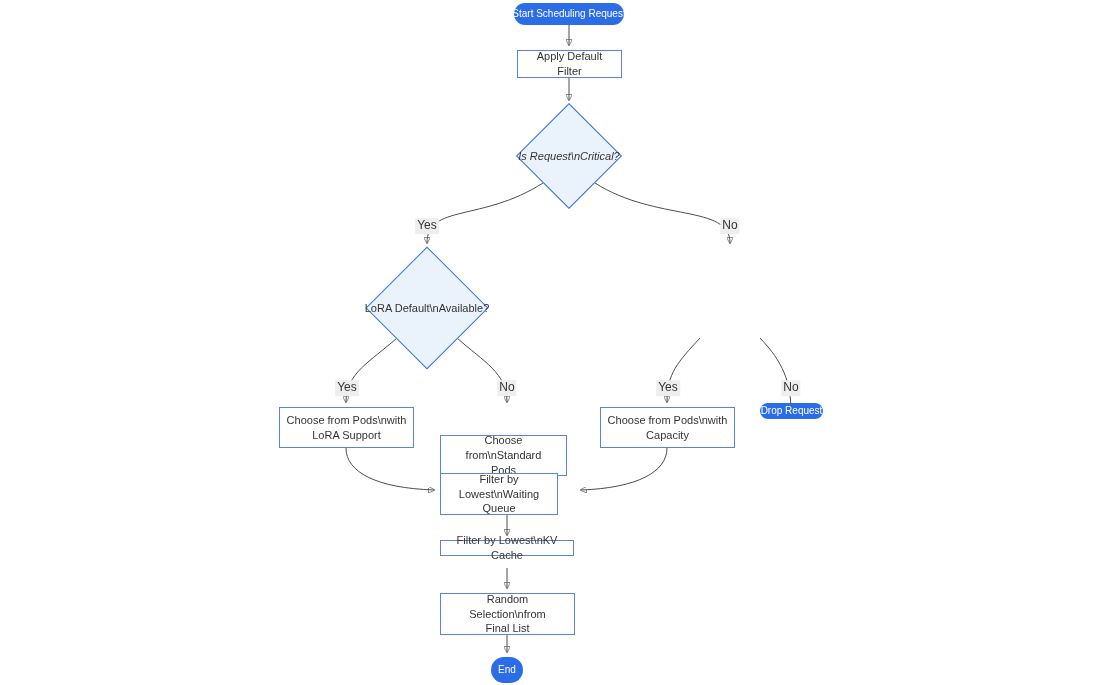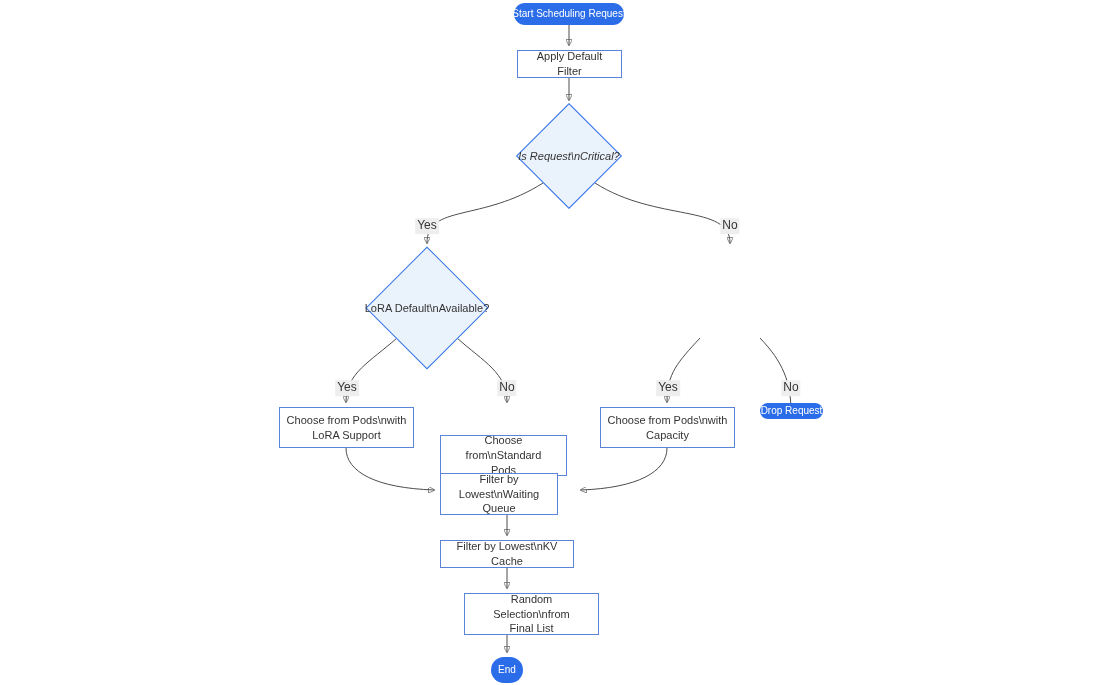--- a/index.html
+++ b/index.html
@@ -45,22 +45,22 @@
   #n-critical .diamond-shape { width:73px; height:73px; }
   #n-lora    { left:367px; top:248px; width:120px; height:120px; }
   #n-lora .diamond-shape { width:85px; height:85px; }
   #n-capacity{ left:669px; top:248px; width:122px; height:120px; }
   #n-capacity .diamond-shape { width:85px; height:85px; }
   #n-choose-lora     { left:279px; top:407px; width:135px; height:41px; }
   #n-choose-standard { left:440px; top:407px; width:127px; height:41px;margin-top:28px; }
   #n-choose-capacity { left:600px; top:407px; width:135px; height:41px; }
   #n-drop    { left:760px; top:403px; width:63px; height:16px; }
   #n-filter-queue { left:440px; top:473px; width:118px; height:42px; }
-  #n-filter-kv    { left:440px; top:540px; width:134px; height:28px; }
-  #n-random       { left:464px; top:593px; width:135px; height:42px; }
+  #n-filter-kv    { left:440px; top:540px; width:134px; height:16px; }
+  #n-random       { left:440px; top:593px; width:135px; height:42px; }
   #n-end     { left:491px; top:657px; width:32px; height:26px; border-radius:13px; }
 
   .edge-label {
     position:absolute; transform:translate(-50%,-50%);
     background:#eeeeee; color:#333333;
     font-size:12px; padding:0px 2px; line-height:1.3;
   }
   #el-critical-yes { left:427px; top:226px; }
   #el-critical-no  { left:730px; top:226px; }
   #el-lora-yes     { left:347px; top:388px; }

